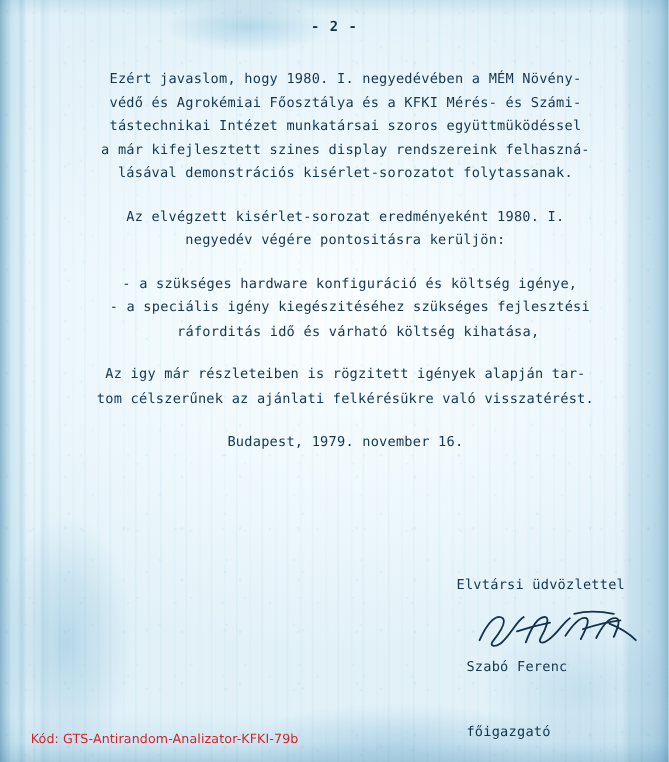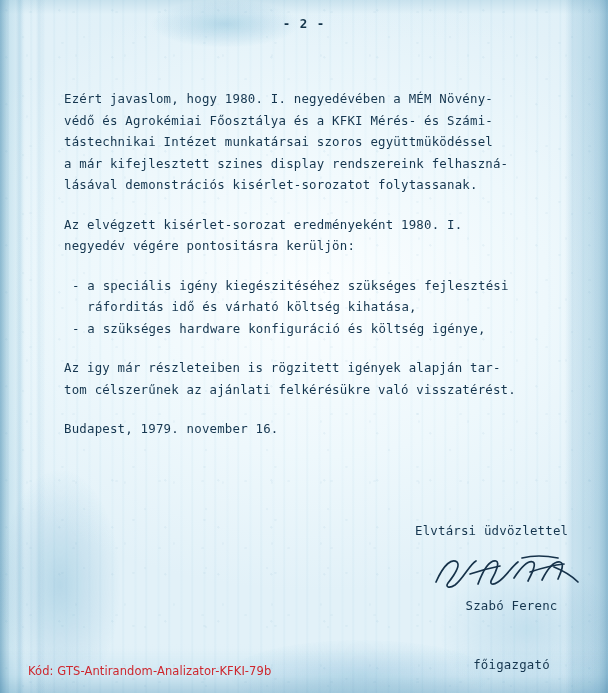--- a/index.html
+++ b/index.html
@@ -116,22 +116,23 @@
     right: 0;
     text-align: center;
     font-size: 12.5px;
     font-weight: bold;
     color: #123349;
     letter-spacing: 1px;
   }
   .body-area {
     position: absolute;
     left: 64px;
-    top: 88px;
+    top: 60px;
     width: 500px;
+    text-align: center;
   }
   p.para {
     margin: 0 0 18px 0;
     white-space: pre-wrap;
   }
   ul.bullets {
     list-style: none;
     margin: 0 0 18px 0;
     padding: 0;
   }
@@ -148,21 +149,20 @@
     position: absolute;
     left: 415px;
     top: 520px;
     white-space: nowrap;
   }
   .signature-block {
     position: absolute;
     left: 424px;
     top: 552px;
     width: 175px;
-    text-align: center;
   }
   .sig-svg { display: block; margin: 0 0 2px 6px; }
   .sig-name { display: block; line-height: 19px; }
   .sig-title { display: block; line-height: 19px; margin-top: 40px; }
 
   .footer-code {
     position: absolute;
     left: 28px;
     bottom: 11px;
     color: #d9272e;
@@ -202,23 +202,23 @@
       <p class="para">Ezért javaslom, hogy 1980. I. negyedévében a MÉM Növény-
 védő és Agrokémiai Főosztálya és a KFKI Mérés- és Számi-
 tástechnikai Intézet munkatársai szoros együttmüködéssel
 a már kifejlesztett szines display rendszereink felhaszná-
 lásával demonstrációs kisérlet-sorozatot folytassanak.</p>
 
       <p class="para">Az elvégzett kisérlet-sorozat eredményeként 1980. I.
 negyedév végére pontositásra kerüljön:</p>
 
       <ul class="bullets">
+        <li>- a szükséges hardware konfiguráció és költség igénye,</li>
         <li>- a speciális igény kiegészitéséhez szükséges fejlesztési
   ráforditás idő és várható költség kihatása,</li>
-        <li>- a szükséges hardware konfiguráció és költség igénye,</li>
       </ul>
 
       <p class="para">Az igy már részleteiben is rögzitett igények alapján tar-
 tom célszerűnek az ajánlati felkérésükre való visszatérést.</p>
 
       <p class="para date-line">Budapest, 1979. november 16.</p>
 
     </div>
 
     <div class="closing">Elvtársi üdvözlettel</div>

